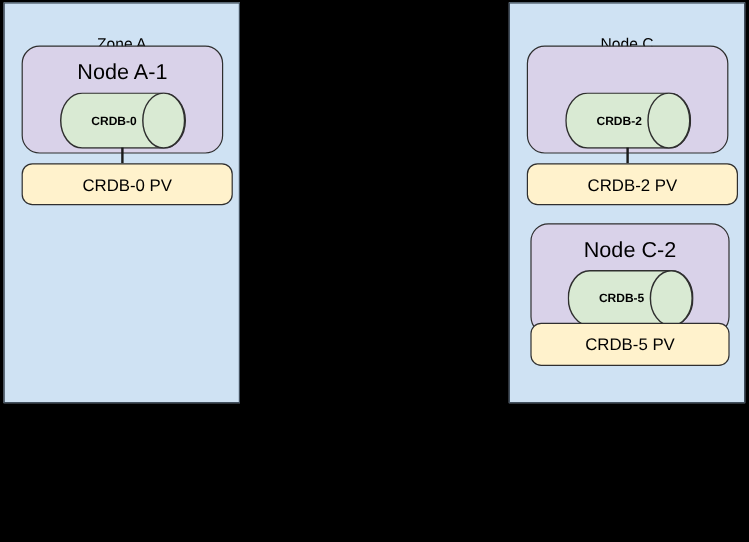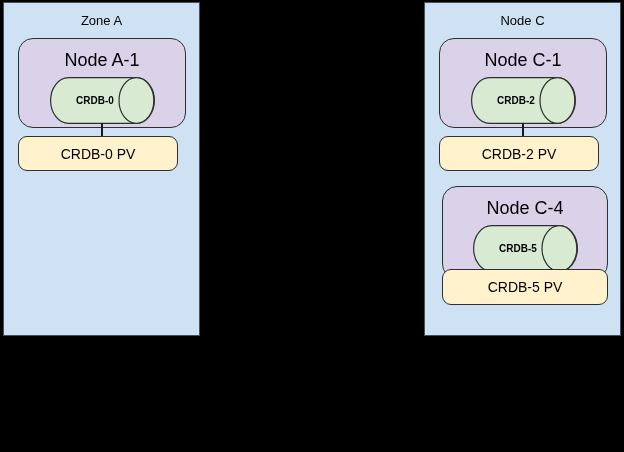--- a/index.html
+++ b/index.html
@@ -19,21 +19,21 @@
   .zone {
     position: absolute;
     top: 2px;
     width: 197px;
     height: 334px;
     background: #cfe2f3;
     border: 1px solid #42505e;
     box-sizing: border-box;
   }
   .zone-title {
-    margin-top: 10px;
+    margin-top: 26px;
     text-align: center;
     font-size: 13px;
     color: #000000;
   }
   .node {
     position: absolute;
     background: #d9d2e9;
     border: 1px solid #2f2f2f;
     border-radius: 15px;
     box-sizing: border-box;
@@ -72,21 +72,21 @@
     background: #fff2cc;
     border: 1px solid #2f2f2f;
     border-radius: 9px;
     box-sizing: border-box;
     display: flex;
     align-items: center;
     justify-content: center;
     font-size: 14px;
     color: #000000;
   }
-  .pv1 { left: 14px; top: 133px; width: 160px; height: 35px; }
+  .pv1 { left: 14px; top: 133px; width: 176px; height: 35px; }
   .node2-b { left: 15px; top: 185px; width: 167px; height: 90px; }
   .node2-c { left: 17px; top: 183px; width: 166px; height: 93px; }
   .pv2 { left: 17px; top: 266px; width: 166px; height: 36px; }
 </style>
 </head>
 <body>
 
 <div class="canvas">
 
   <section class="zone" style="left:3px">
@@ -104,35 +104,34 @@
     <div class="connector conn1"></div>
     <div class="pv pv1">
       <span>CRDB-0 PV</span>
     </div>
   </section>
 
 
   <section class="zone" style="left:424px">
     <div class="zone-title">Node C</div>
     <div class="node node1">
-      <div class="node-title">Node C-1</div>
       <div class="cylinder">
         <svg width="105" height="47" viewBox="0 0 105 47">
           <rect x="0.6" y="0.6" width="103.8" height="45.8" rx="18" ry="22.9" fill="#d9ead3" stroke="#2f2f2f" stroke-width="1.2"></rect>
           <ellipse cx="86.4" cy="23.5" rx="17.4" ry="22.9" fill="#d9ead3" stroke="#2f2f2f" stroke-width="1.2"></ellipse>
           <text class="cyl-label" x="45" y="27">CRDB-2</text>
         </svg>
       </div>
     </div>
     <div class="connector conn1"></div>
     <div class="pv pv1">
       <span>CRDB-2 PV</span>
     </div>
     <div class="node node2-c">
-      <div class="node-title">Node C-4</div>
+      <div class="node-title">Node C-2</div>
       <div class="cylinder">
         <svg width="105" height="47" viewBox="0 0 105 47">
           <rect x="0.6" y="0.6" width="103.8" height="45.8" rx="18" ry="22.9" fill="#d9ead3" stroke="#2f2f2f" stroke-width="1.2"></rect>
           <ellipse cx="86.4" cy="23.5" rx="17.4" ry="22.9" fill="#d9ead3" stroke="#2f2f2f" stroke-width="1.2"></ellipse>
           <text class="cyl-label" x="45" y="27">CRDB-5</text>
         </svg>
       </div>
     </div>
     <div class="connector conn2"></div>
     <div class="pv pv2">

